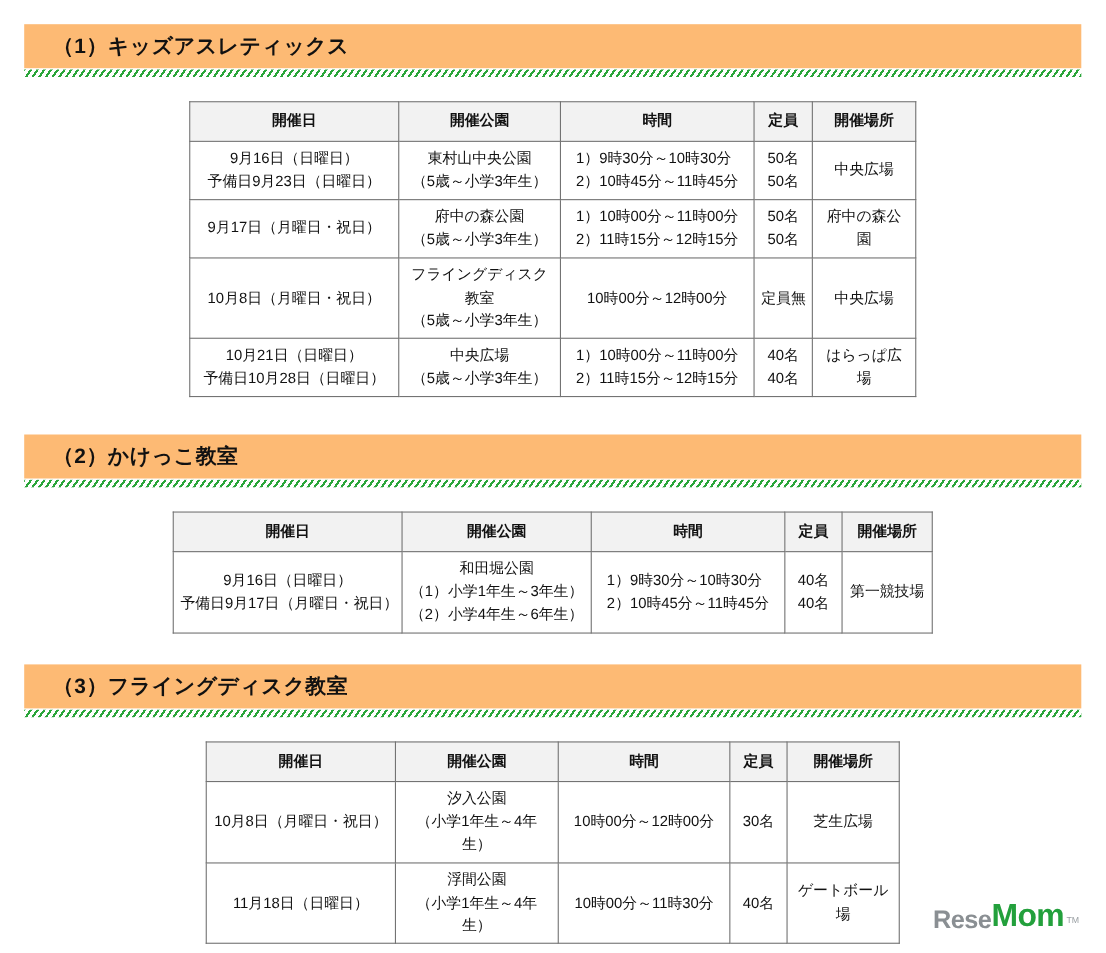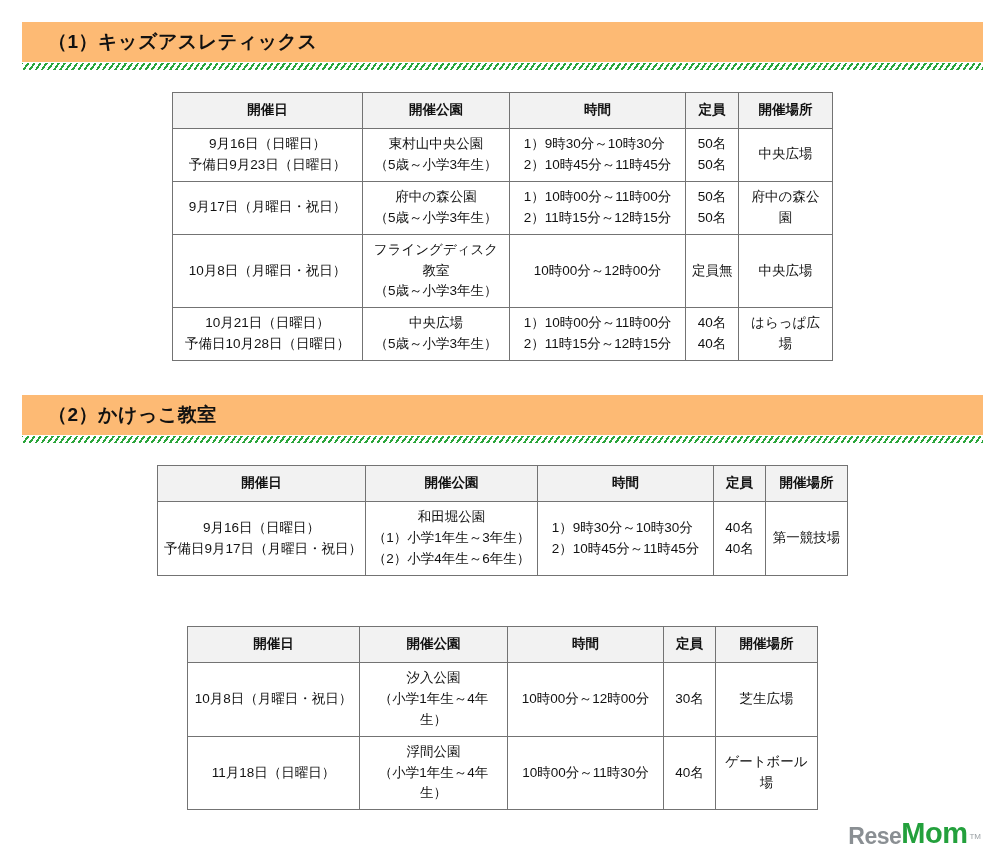--- a/index.html
+++ b/index.html
@@ -328,20 +328,26 @@
             <div>40名</div>
           </td>
           <td class="c">第一競技場</td>
         </tr>
       </tbody>
     </table>
   </div>
 
   <div class="sp-3"></div>
 
+  <div class="section">
+    <div class="section-header">
+      <span class="title">（3）フライングディスク教室</span>
+    </div>
+    <div class="section-rule"></div>
+  </div>
 
   <div class="sp-1"></div>
 
   <div class="table-wrap">
     <table class="sched t3">
       <colgroup>
           <col class="c1">
           <col class="c2">
           <col class="c3">
           <col class="c4">

